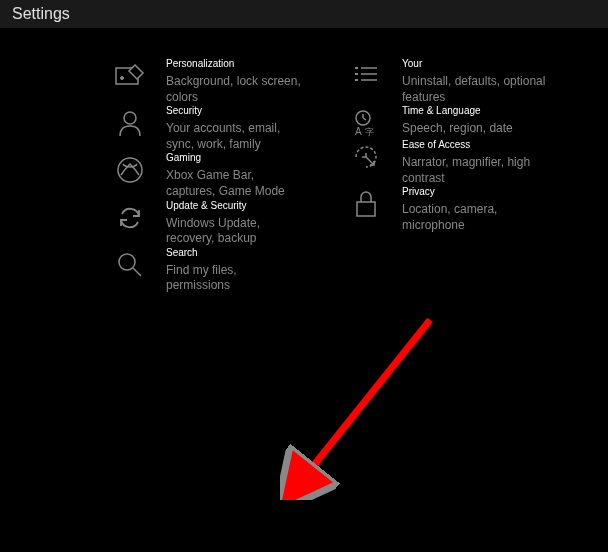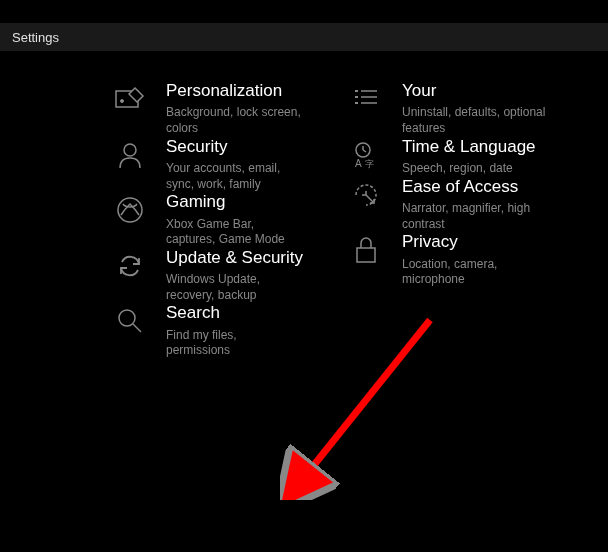--- a/index.html
+++ b/index.html
@@ -15,23 +15,22 @@
       color: #fff;
       overflow: hidden;
       position: relative;
     }
     .titlebar {
       height: 28px;
       background: #1a1a1a;
       display: flex;
       align-items: center;
       padding-left: 12px;
-      font-size: 13px;
+      font-size: 16px;
       color: #e0e0e0;
-      margin-top: 23px;
     }
     .grid {
       display: flex;
       padding-top: 30px;
     }
     .col-left {
       width: 50%;
       padding-left: 114px;
     }
     .col-right {
@@ -51,21 +50,21 @@
       justify-content: center;
       flex-shrink: 0;
       color: #888;
       margin-top: 2px;
     }
     .text-box {
       margin-left: 20px;
       max-width: 160px;
     }
     .tile-title {
-      font-size: 17px;
+      font-size: 10px;
       color: #fff;
       font-weight: 400;
       line-height: 1.2;
       margin-bottom: 4px;
     }
     .tile-desc {
       font-size: 12px;
       color: #888;
       line-height: 1.3;
     }

